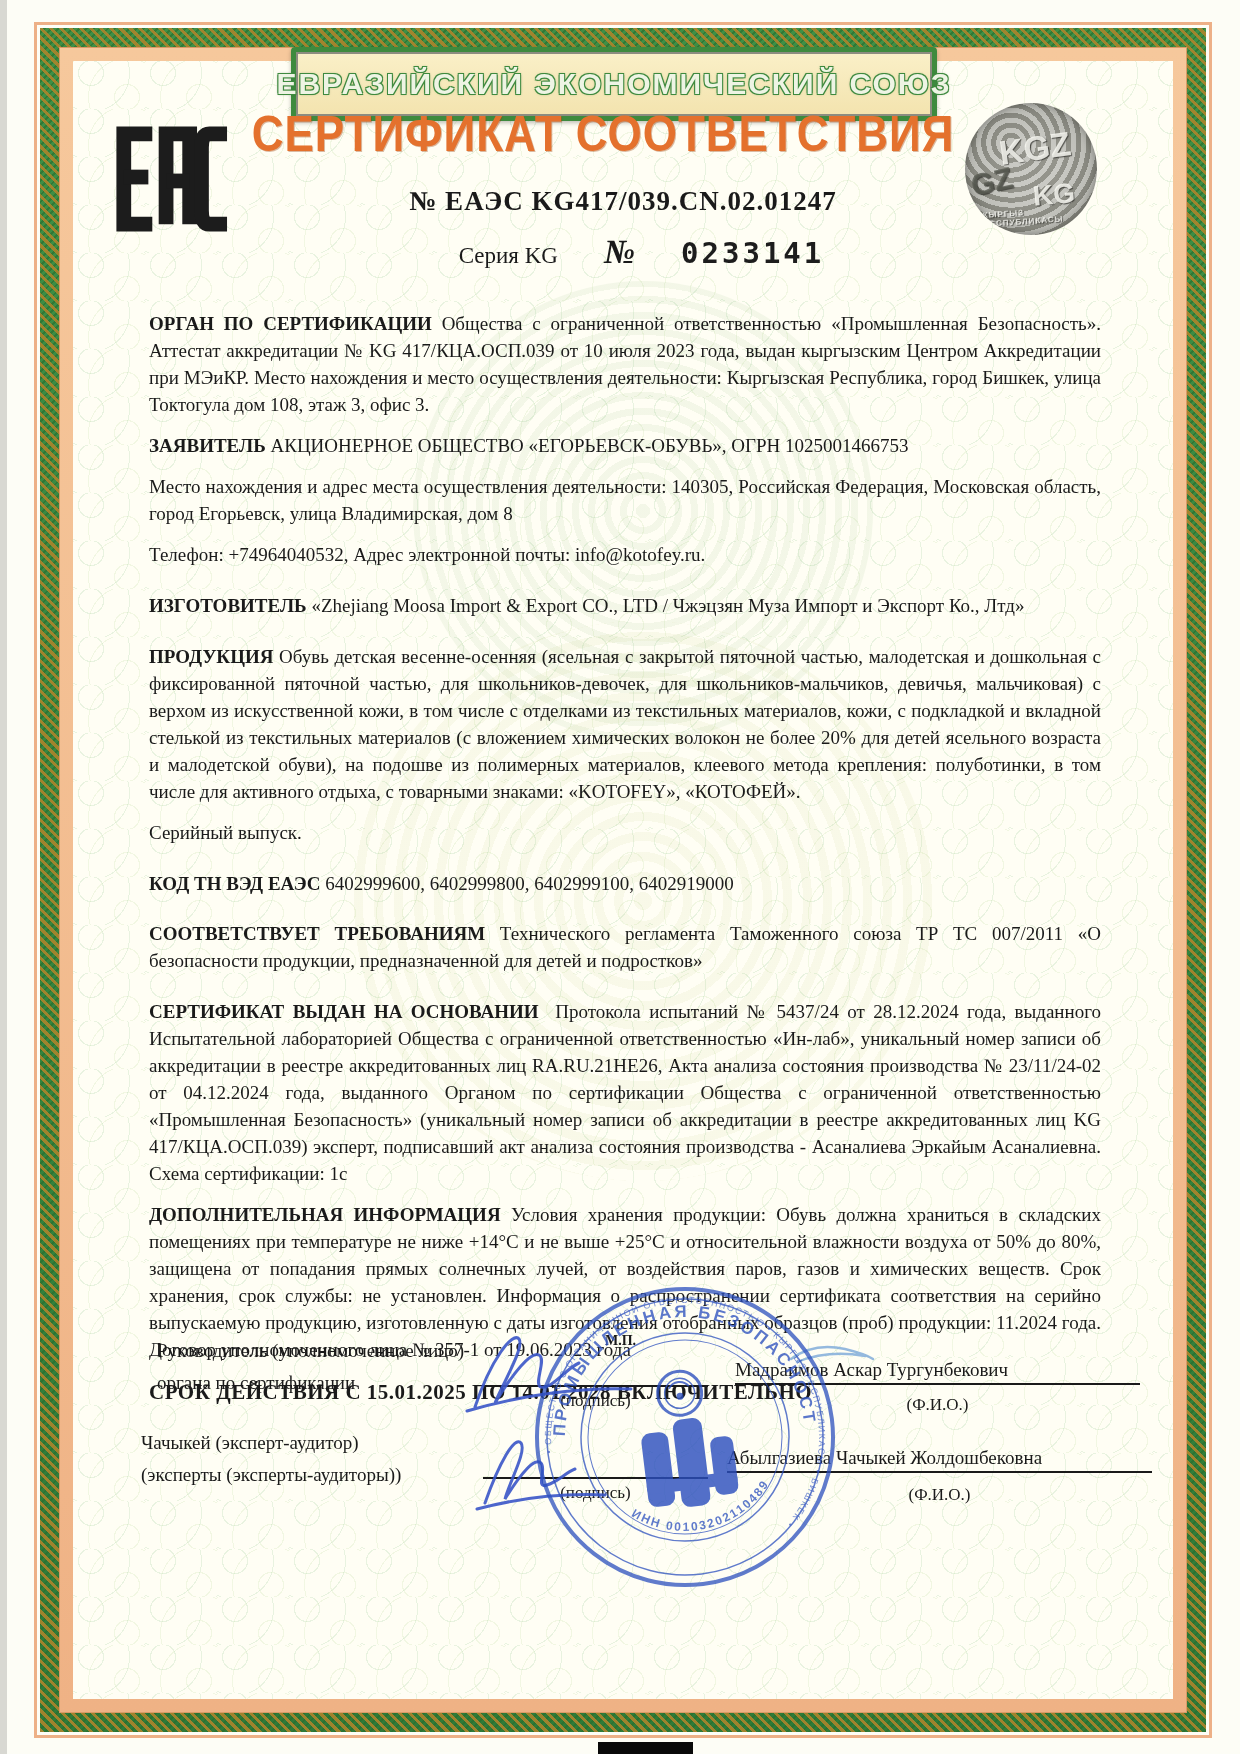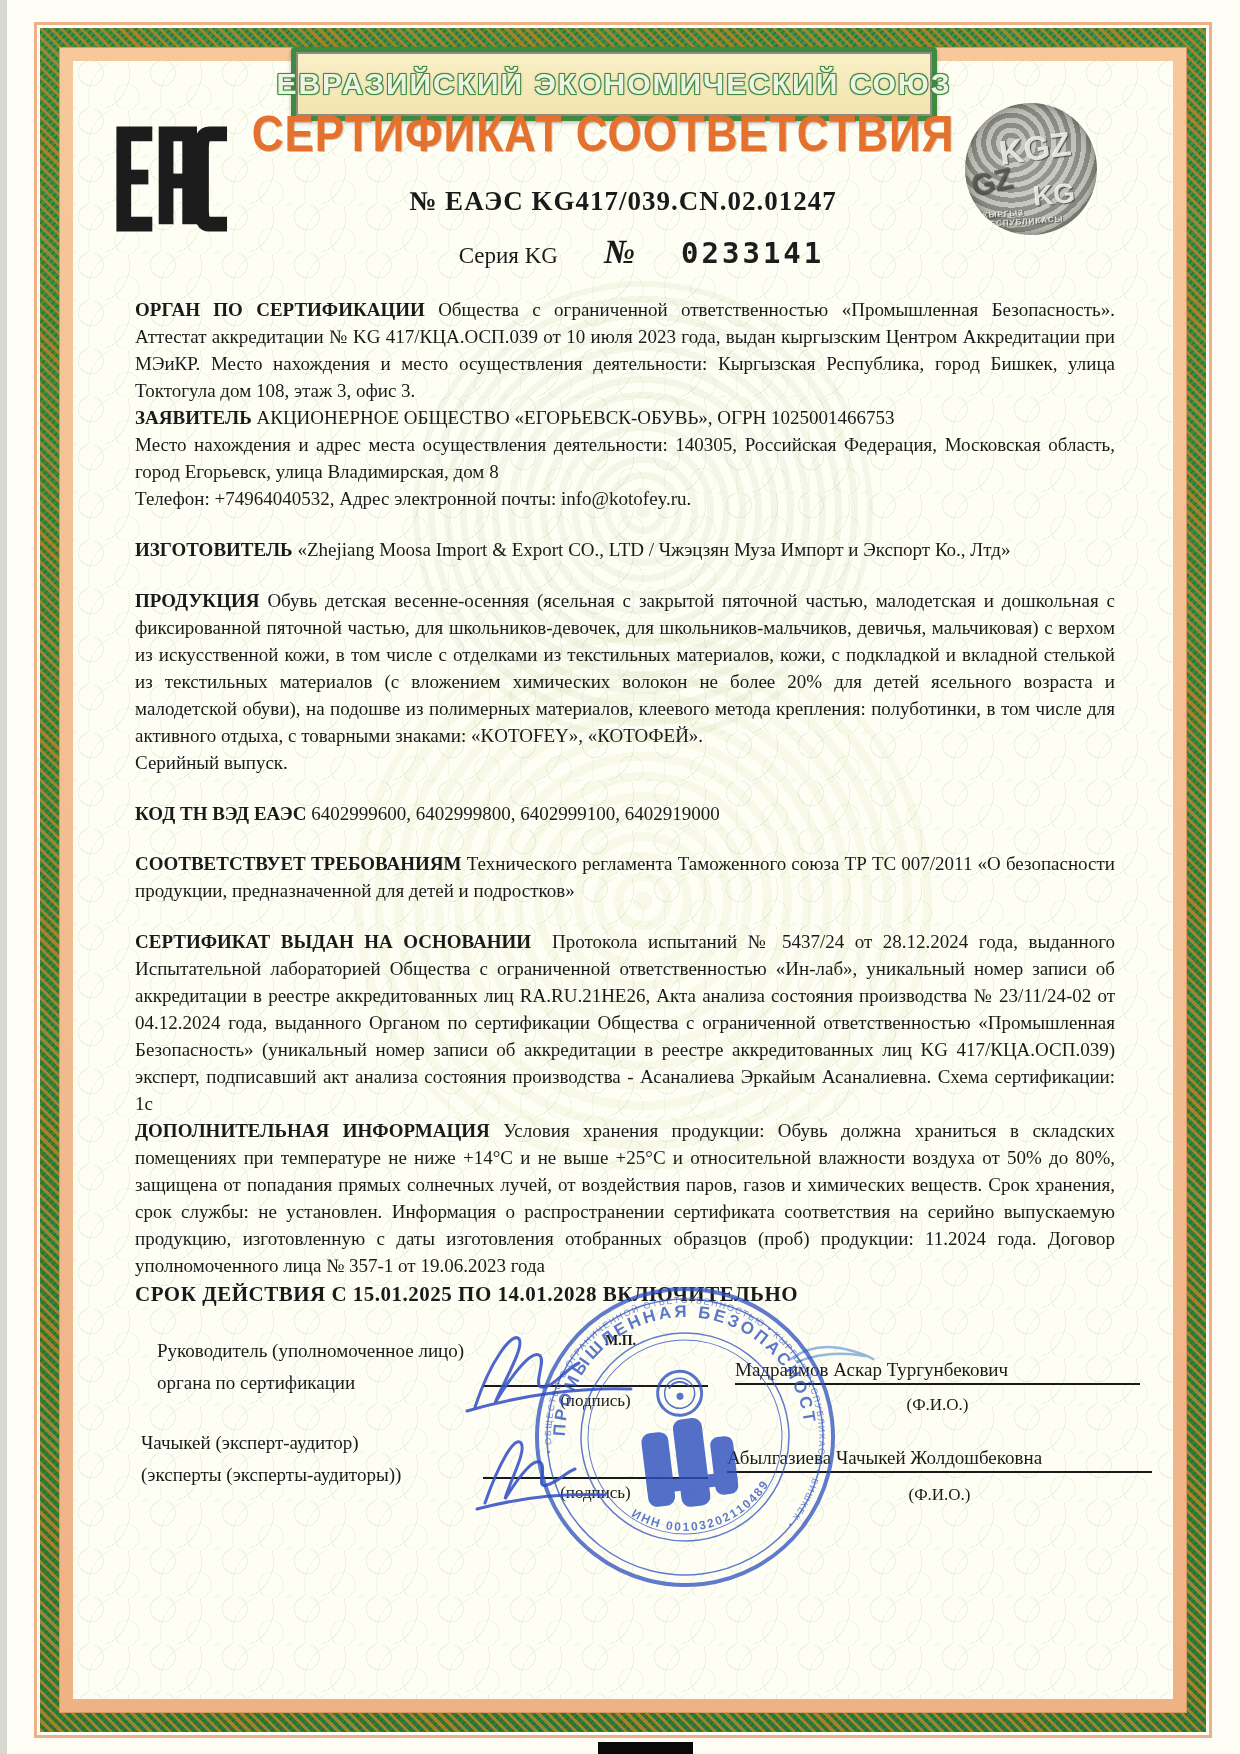--- a/index.html
+++ b/index.html
@@ -88,21 +88,21 @@
   }
   .holo-t { position:absolute; font-family:"Liberation Sans", sans-serif; font-weight:bold;
     color:rgba(250,250,245,.85); text-shadow:1px 1px 1px rgba(40,40,35,.7); }
   .holo-big   { left:34px; top:26px; font-size:34px; transform:rotate(-8deg); }
   .holo-mid   { left:6px;  top:62px; font-size:30px; color:rgba(90,92,84,.8); transform:rotate(-12deg); }
   .holo-small { left:68px; top:76px; font-size:28px; transform:rotate(-5deg); }
   .holo-tiny  { left:18px; top:104px; font-size:8px; letter-spacing:1px; color:rgba(245,245,240,.8); transform:rotate(-4deg); }
 
   
   .body-text { position:absolute; left:62px; right:58px; top:236px; font-size:19px; line-height:1.42; }
-  .body-text p { margin:0; text-align:justify; }
+  .body-text p { margin:14px; text-align:justify; }
   .lbl { font-weight:bold; }
   .gap-l { margin-top:24px !important; }
   .validity { font-weight:bold; font-size:21px; letter-spacing:.5px; }
 
   
   .sig-area { position:absolute; left:62px; right:58px; top:1258px; height:230px; font-size:19px; }
   .sa { position:absolute; }
   .role-head { left:6px; top:16px; width:330px; line-height:1.7;margin-left:16px; }
   .role-expert { left:6px; top:108px; width:360px; line-height:1.7; }
   .sig-line { border-bottom:2px solid #1a1a1a; width:225px; }

